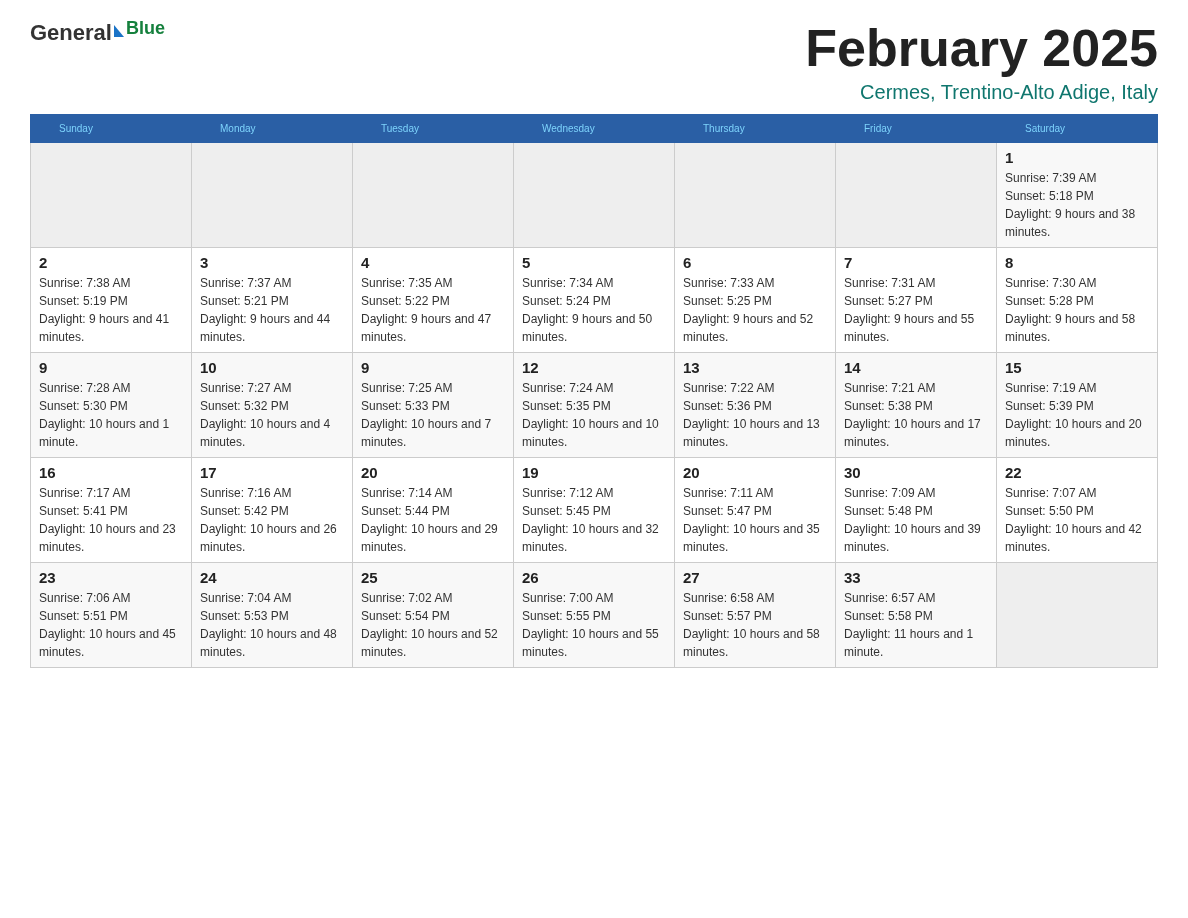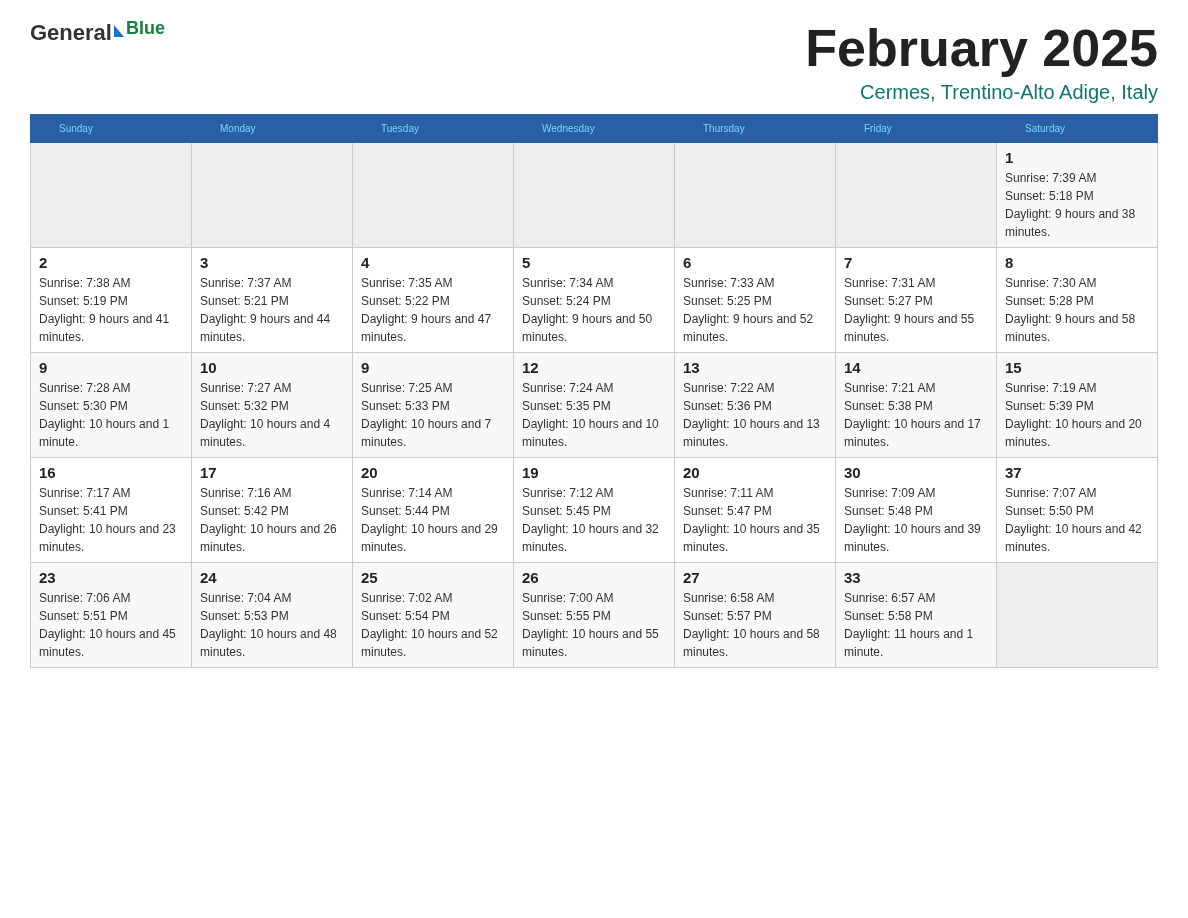--- a/index.html
+++ b/index.html
@@ -231,21 +231,21 @@
         </td>
         <td>
           <span class="day-number">20</span>
           <div class="day-info">Sunrise: 7:11 AM<br>Sunset: 5:47 PM<br>Daylight: 10 hours and 35 minutes.</div>
         </td>
         <td>
           <span class="day-number">30</span>
           <div class="day-info">Sunrise: 7:09 AM<br>Sunset: 5:48 PM<br>Daylight: 10 hours and 39 minutes.</div>
         </td>
         <td>
-          <span class="day-number">37</span>
+          <span class="day-number">22</span>
           <div class="day-info">Sunrise: 7:07 AM<br>Sunset: 5:50 PM<br>Daylight: 10 hours and 42 minutes.</div>
         </td>
       </tr>
       <tr class="row-odd">
         <td>
           <span class="day-number">23</span>
           <div class="day-info">Sunrise: 7:06 AM<br>Sunset: 5:51 PM<br>Daylight: 10 hours and 45 minutes.</div>
         </td>
         <td>
           <span class="day-number">24</span>

